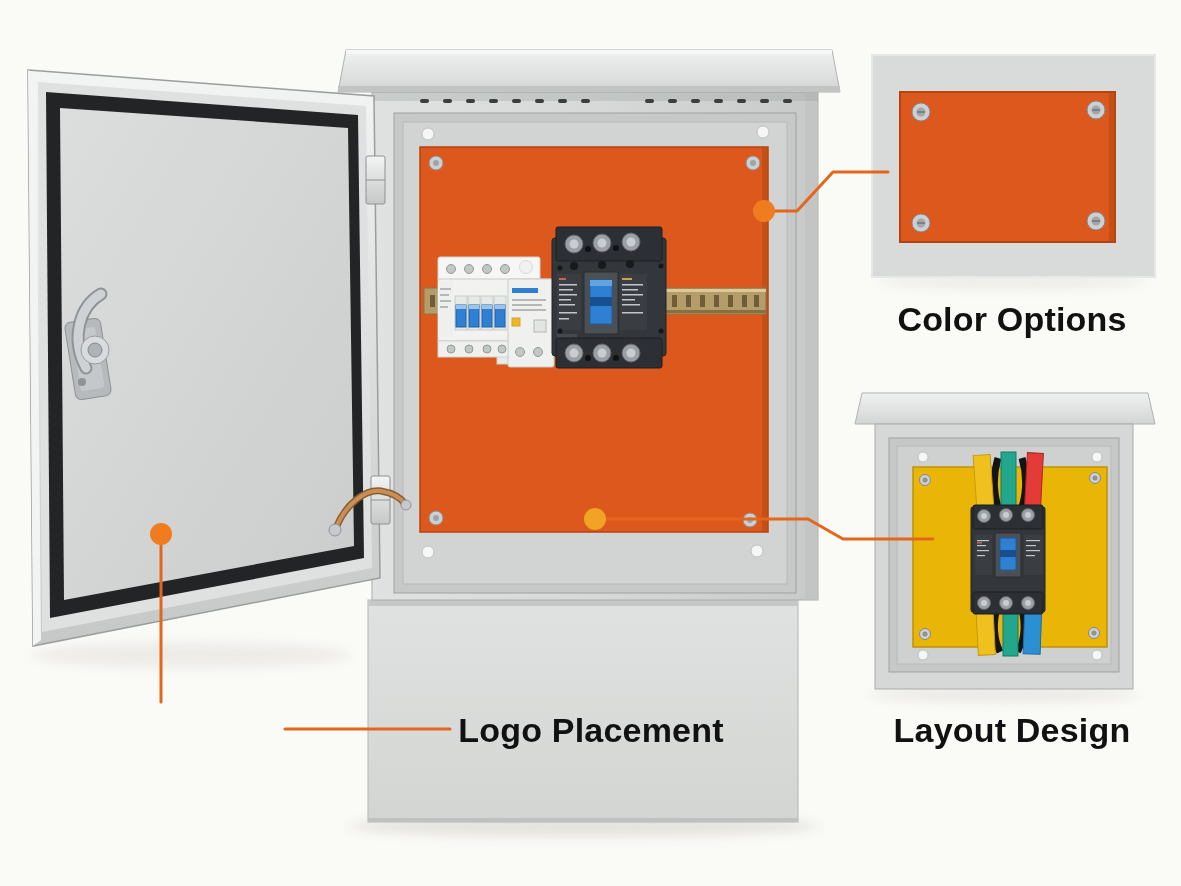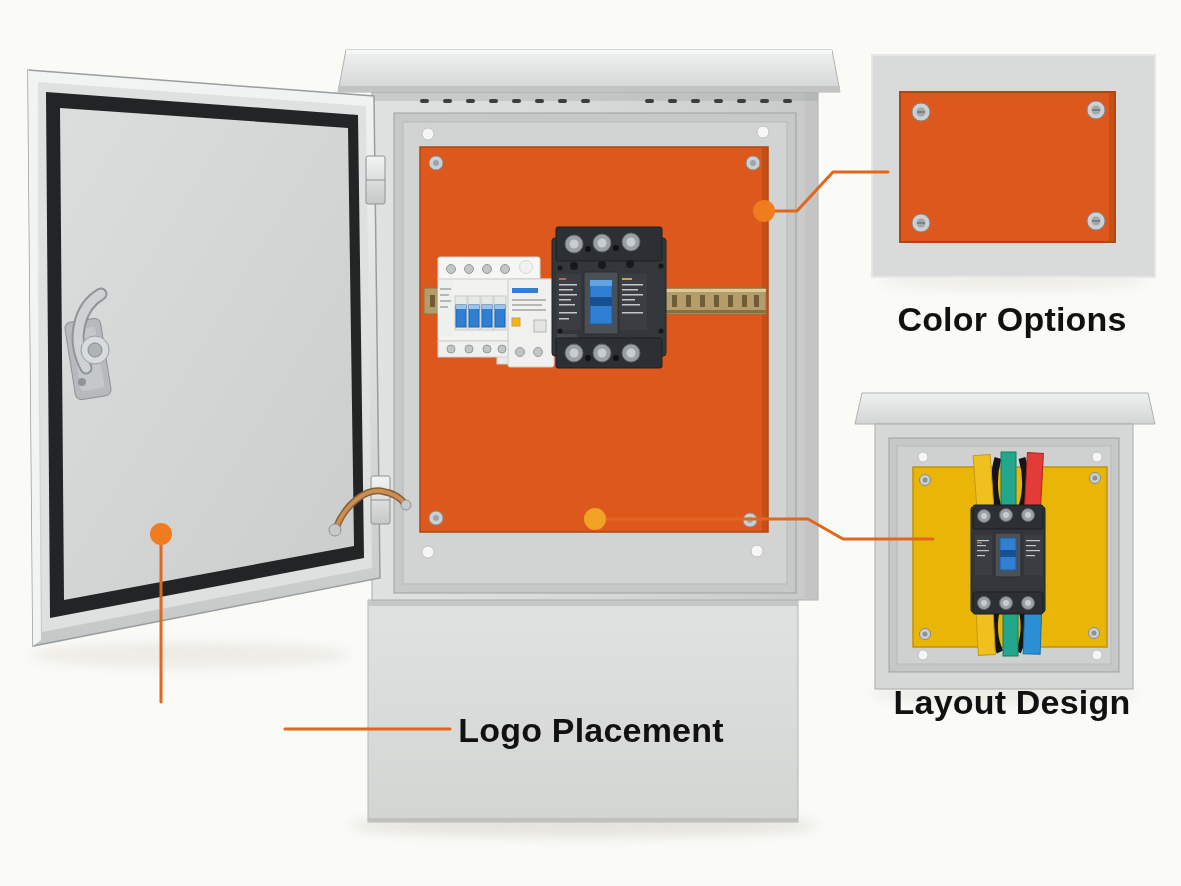--- a/index.html
+++ b/index.html
@@ -4,21 +4,21 @@
 <style>
   html,body{margin:0;padding:0;background:#fafaf7;}
   #stage{position:relative;width:1181px;height:886px;background:#fafaf7;overflow:hidden;
          font-family:"Liberation Sans",sans-serif;}
   #scene{position:absolute;left:0;top:0;}
   .callout-label{position:absolute;font-weight:700;color:#111;font-size:34px;line-height:1.18;
                  text-align:center;letter-spacing:.2px;}
   #label-customizable{left:32px;top:706px;width:256px;}
   #label-logo{left:436px;top:710px;width:310px;}
   #label-color{left:868px;top:299px;width:288px;}
-  #label-layout{left:868px;top:682px;width:288px;}
+  #label-layout{left:868px;top:710px;width:288px;}
 </style>
 </head>
 <body>
 
 <div id="stage">
 
 <svg id="scene" width="1181" height="886" viewBox="0 0 1181 886">
   <defs>
     <linearGradient id="roofG" x1="0" y1="0" x2="0" y2="1">
       <stop offset="0" stop-color="#f0f2f1"></stop>

